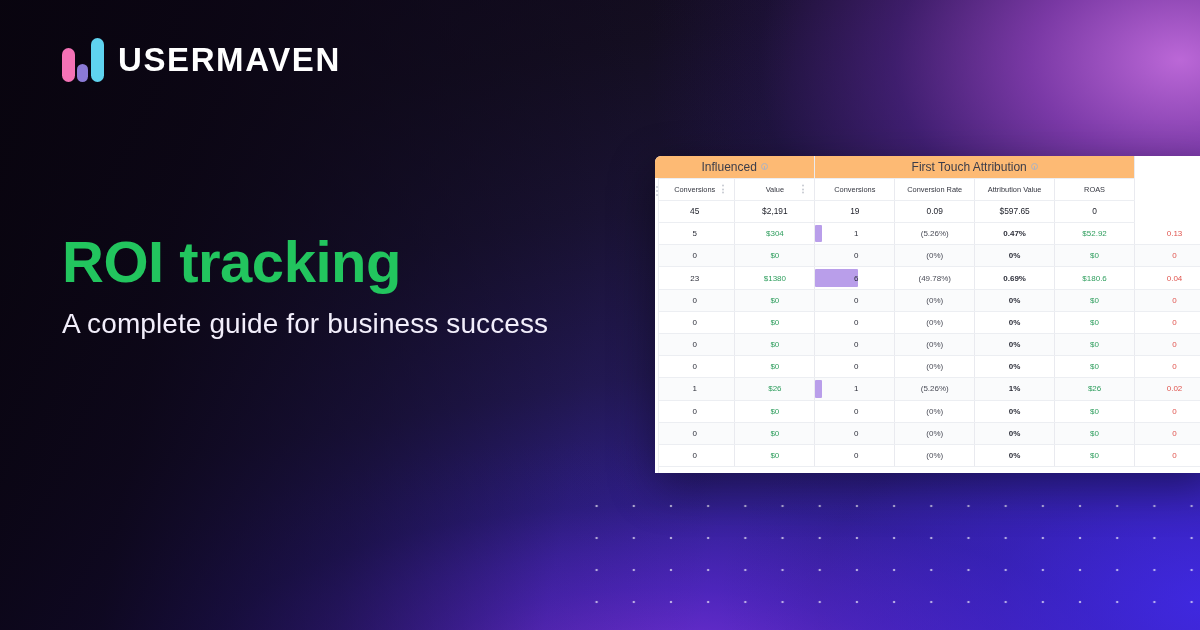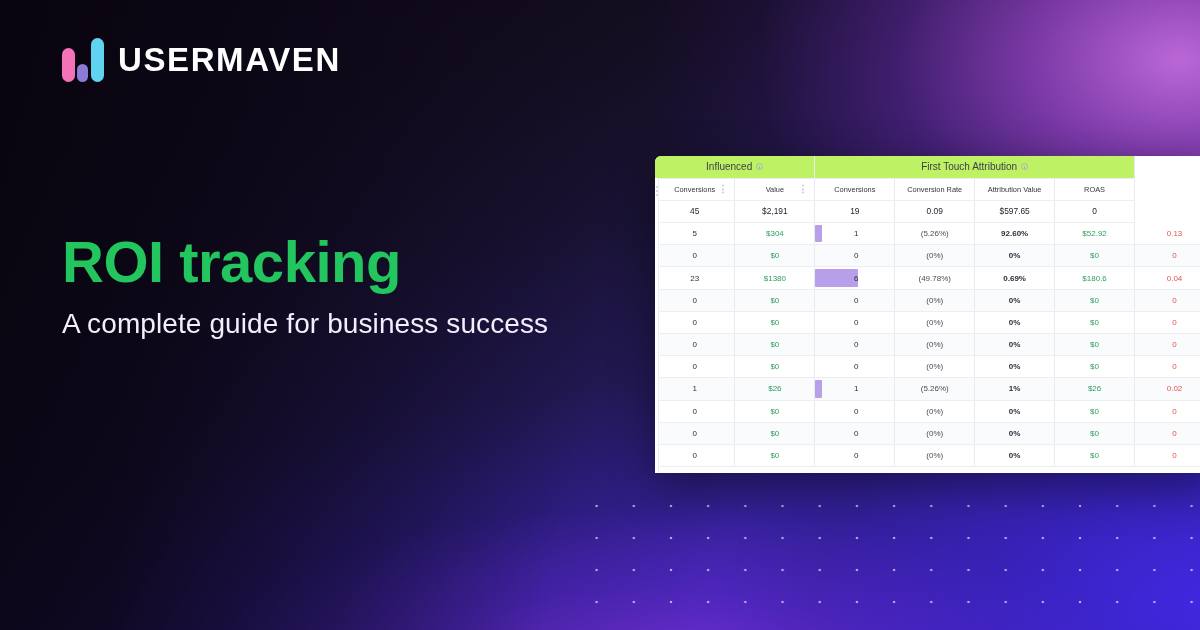--- a/index.html
+++ b/index.html
@@ -108,23 +108,23 @@
     border-right:1px solid #e9eaef;
     border-bottom:1px solid #eceef2;
     text-align:center;
     padding:0;
     height:22.2px;
     vertical-align:middle;
     font-weight:400;
   }
   .grp-head{
     height:22px;
-    font-size:10px; font-weight:600; color:#3b3d4a;
+    font-size:12px; font-weight:600; color:#3b3d4a;
     border-bottom:1px solid #e4e6ec;
-    background:#bef264;
+    background:#fdba74;
   }
   .grp-head .ginner{ display:flex; align-items:center; justify-content:center; gap:4px; }
   .info-dot{
     width:7px; height:7px; border-radius:50%;
     border:1px solid #aeb2bf; display:inline-block;
     position:relative; flex:0 0 auto;
   }
   .info-dot::after{
     content:""; position:absolute; left:2px; top:1.4px;
     width:1px; height:3px; background:#aeb2bf;
@@ -255,21 +255,21 @@
           <td>19</td>
           <td>0.09</td>
           <td>$597.65</td>
           <td>0</td>
         </tr>
         <tr class="rowA">
           <td>5</td>
           <td class="money-green">$304</td>
           <td class="conv-cell"><span class="conv-bar" style="width: 9%;"></span><span class="conv-val">1</span></td>
           <td class="pct-dim">(5.26%)</td>
-          <td style="font-weight: 700;">92.60%</td>
+          <td style="font-weight: 700;">0.47%</td>
           <td class="money-green">$52.92</td>
           <td class="roas-red">0.13</td>
         </tr>
         <tr class="rowB">
           <td>0</td>
           <td class="money-green">$0</td>
           <td class="conv-cell"><span class="conv-val">0</span></td>
           <td class="pct-dim">(0%)</td>
           <td style="font-weight: 700;">0%</td>
           <td class="money-green">$0</td>

